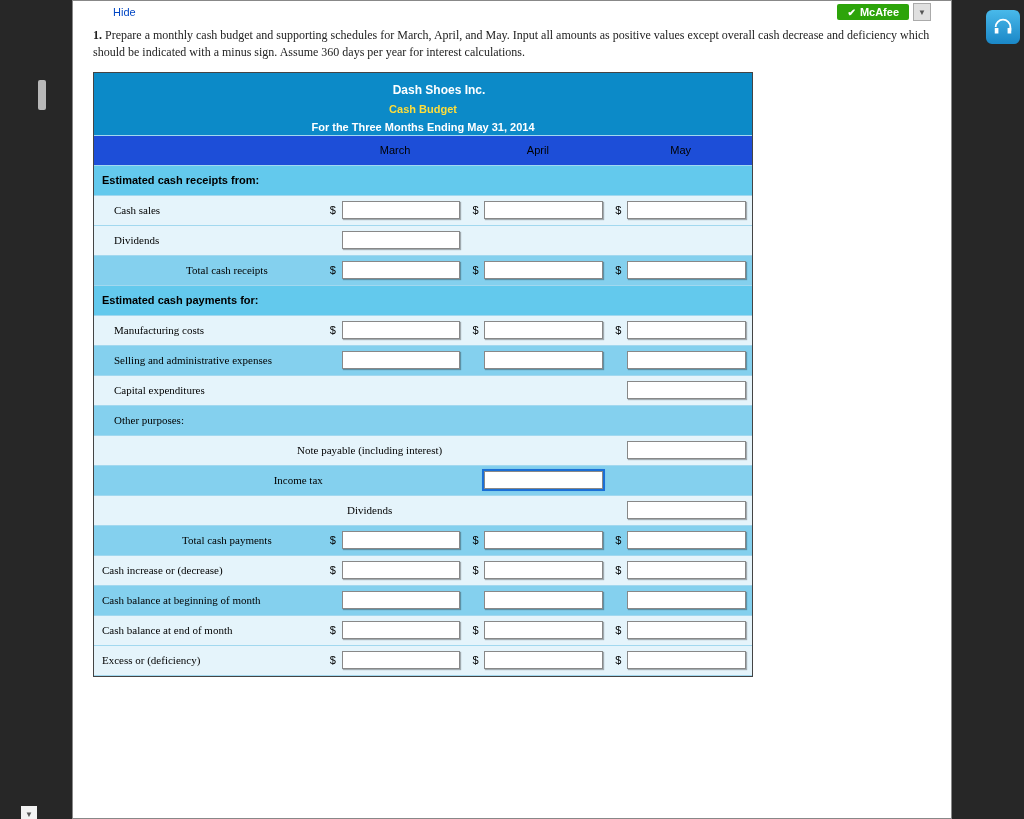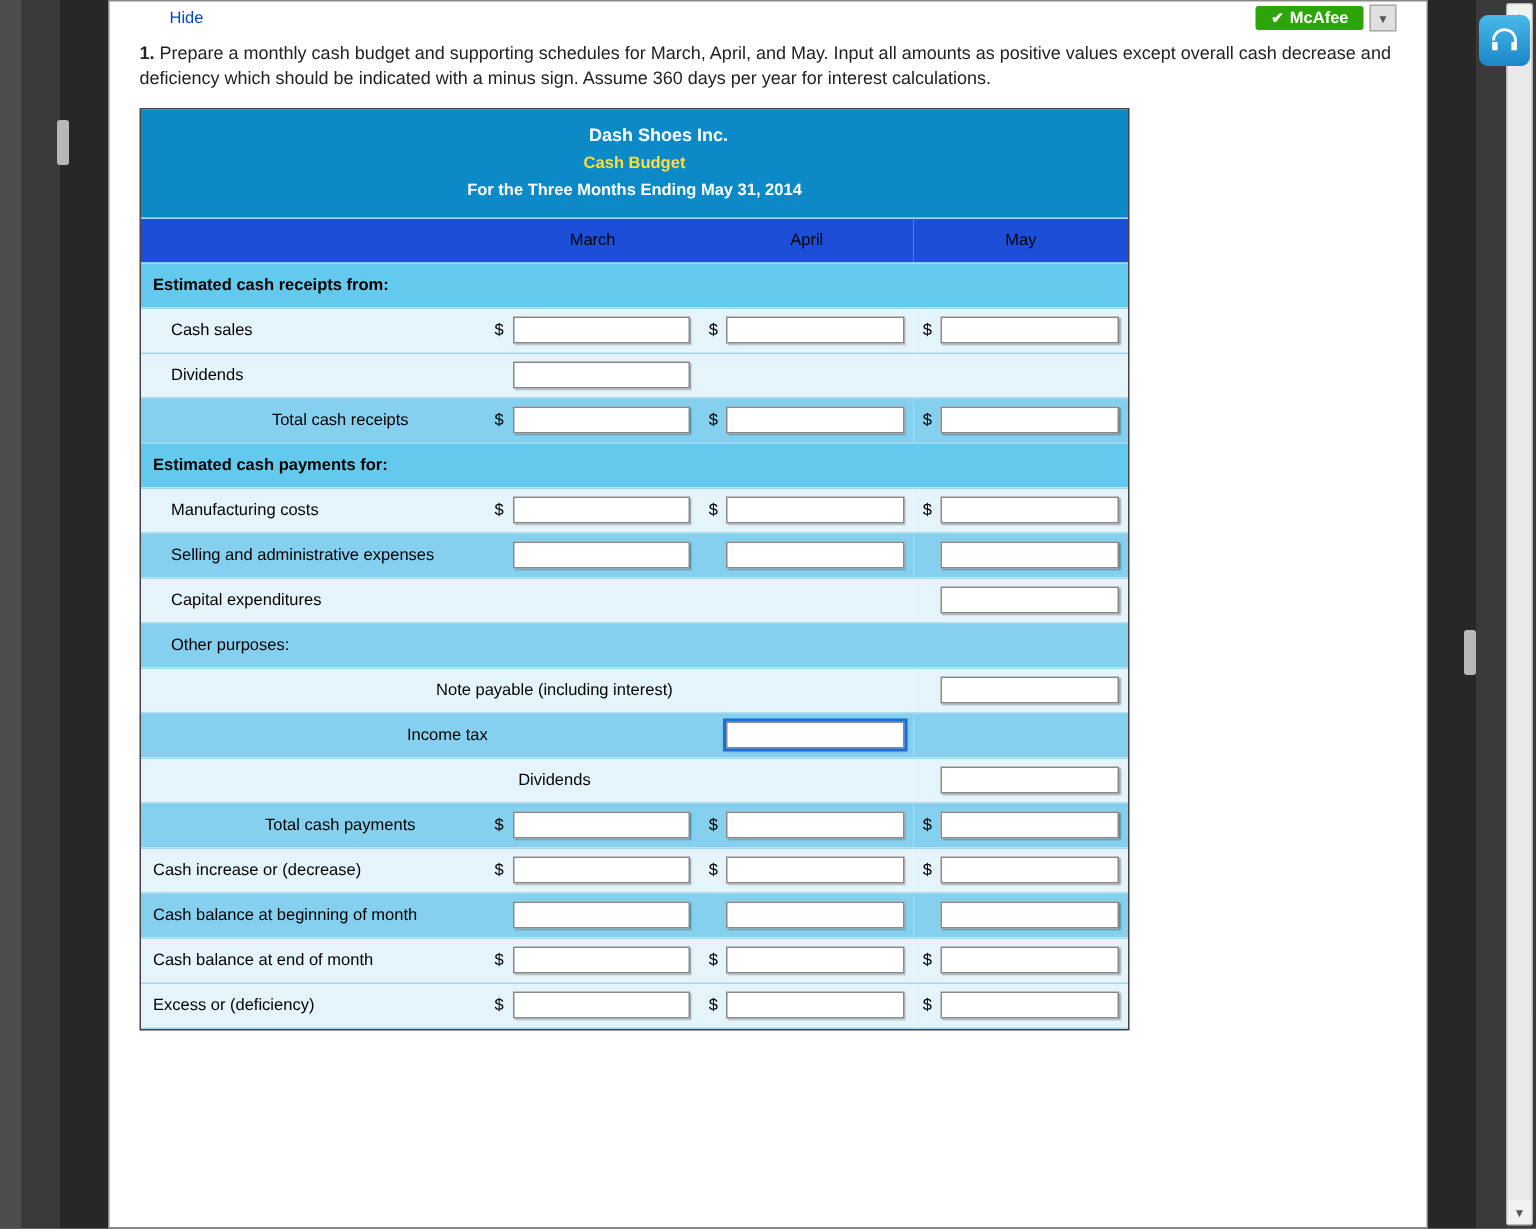--- a/index.html
+++ b/index.html
@@ -8,20 +8,21 @@
     font-size: 12px;
     background: #272727;
     overflow: hidden;
   }
   .outer {
     width: 1024px;
     height: 819px;
     position: relative;
     display: flex;
     background: #272727;
+    flex-direction: column;
   }
   .left-gutter {
     width: 40px;
     background: #3a3a3a;
     position: relative;
   }
   .left-gutter .handle {
     position: absolute;
     left: 0; top: 0; bottom: 0;
     width: 14px;
@@ -93,49 +94,50 @@
     gap:4px;
   }
   .mcafee .shield { font-size:10px; }
   .chev { width:18px; height:18px; margin-left:4px; background:#e0e0e0;
           border:1px solid #aaa; font-size:8px; display:flex;
           align-items:center; justify-content:center; color:#555; }
 
   .problem {
     font-size: 12px; color: #222; line-height: 1.45;
     padding: 6px 0 10px 0;
+    font-family: Liberation Serif, serif;
   }
   .problem b { font-weight: bold; }
 
   .budget {
     border: 1px solid #444;
     width: 660px;
     font-size: 11px;
     color: #000;
   }
   .hdr {
     background: #0c8ac8;
     color: #fff;
     text-align: center;
     font-weight: bold;
     font-size: 12px;
   }
   .hdr .company { padding: 10px 0 6px; margin-left: 32px; }
   .hdr .sub { color:#ffde3a; font-size:11px; padding-bottom:6px; }
-  .hdr .period { font-size:11px; padding-bottom:12px; }
+  .hdr .period { font-size:11px; padding-bottom:2px; }
 
   table { width:100%; border-collapse: collapse; }
   td { border-top:1px solid #a2d8ef; border-bottom:1px solid #a2d8ef;
        height:30px; vertical-align:middle; }
   tr td:first-child { padding-left: 8px; margin-left: 31px; }
 
   .monthrow td { background:#1d4ed8; font-weight:normal; text-align:center; }
   .monthrow td:first-child { text-align:left; }
 
-  .label  { width: 230px; }
+  .label  { width: 230px; font-family: Liberation Serif, serif; }
   .c2,.c3,.c4 { width: 143px; }
 
   .light td { background:#e5f4fb; }
   .dark  td { background:#84d0ee; }
   .section td { background:#63c9ed; font-weight:bold; }
 
   .indent1 { padding-left: 20px !important; }
   .indent2 { padding-left: 36px !important; text-align: center; }
 
   .cell { display:flex; align-items:center; gap:2px; padding: 0 6px; }

